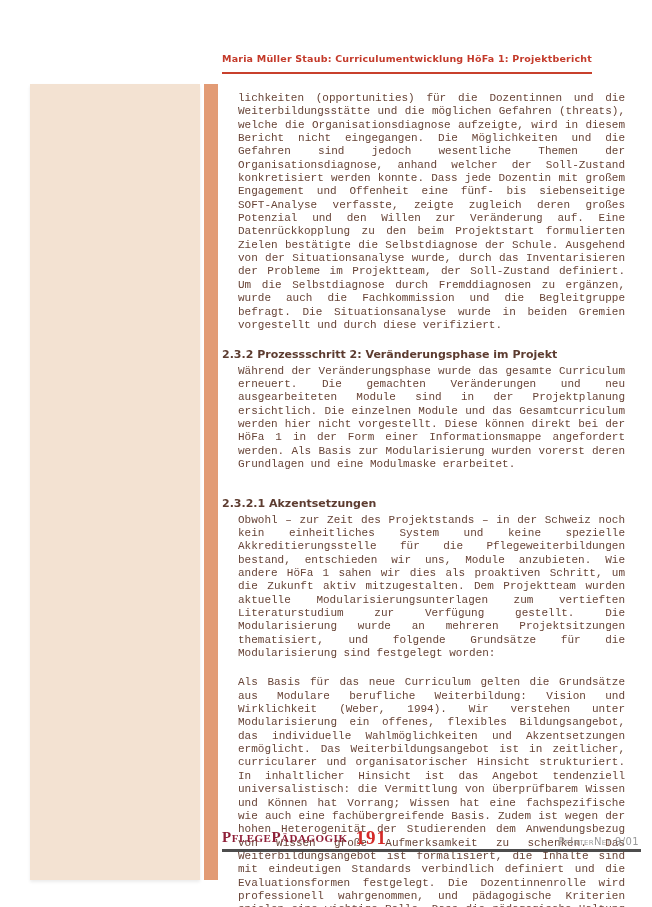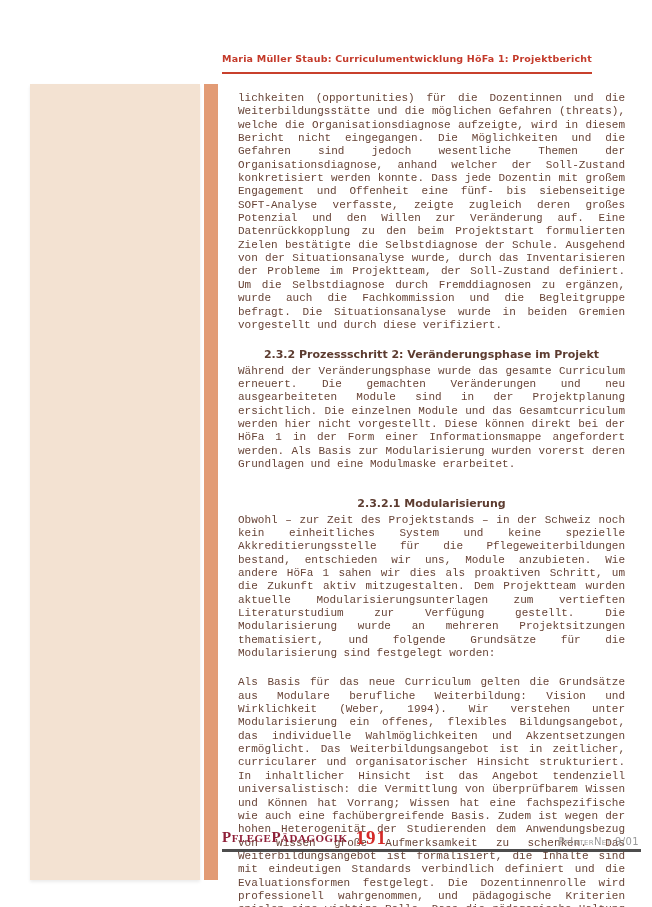--- a/index.html
+++ b/index.html
@@ -30,21 +30,21 @@
   
   .text-col{
     position:absolute;left:222px;top:76px;width:419px;
     color:#684437;font-size:11px;line-height:13.35px;
     text-align:justify;
   }
   .para{margin:16px;font-family:Liberation Mono, monospace;}
   .para + .para{margin-top:0;}
   .sect-heading{
     margin:13px 0 2px 0;font-weight:bold;color:#5d3c30;
-    text-align:center;
+    text-align:left;
   }
   .sect-heading.big-gap{margin-top:26px;}
   .after-heading{margin-top:3px;}
   
   .footer{
     position:absolute;left:222px;top:826px;width:419px;height:30px;
   }
   .footer-rule{
     position:absolute;left:0;right:0;top:23px;height:3px;background:#4d4d4d;
   }
@@ -72,21 +72,21 @@
 <div class="side-bar"></div>
 
 <div class="running-head">
   <span class="rh-inner">Maria Müller Staub: Curriculumentwicklung HöFa 1: Projektbericht</span>
 </div>
 
 <div class="text-col">
   <p class="para">lichkeiten (opportunities) für die Dozentinnen und die Weiterbildungsstätte und die möglichen Gefahren (threats), welche die Organisationsdiagnose aufzeigte, wird in diesem Bericht nicht eingegangen. Die Möglichkeiten und die Gefahren sind jedoch wesentliche Themen der Organisationsdiagnose, anhand welcher der Soll-Zustand konkretisiert werden konnte. Dass jede Dozentin mit großem Engagement und Offenheit eine fünf- bis siebenseitige SOFT-Analyse verfasste, zeigte zugleich deren großes Potenzial und den Willen zur Veränderung auf. Eine Datenrückkopplung zu den beim Projektstart formulierten Zielen bestätigte die Selbstdiagnose der Schule. Ausgehend von der Situationsanalyse wurde, durch das Inventarisieren der Probleme im Projektteam, der Soll-Zustand definiert. Um die Selbstdiagnose durch Fremddiagnosen zu ergänzen, wurde auch die Fachkommission und die Begleitgruppe befragt. Die Situationsanalyse wurde in beiden Gremien vorgestellt und durch diese verifiziert.</p>
   <p class="sect-heading">2.3.2 Prozessschritt 2: Veränderungsphase im Projekt</p>
   <p class="para after-heading">Während der Veränderungsphase wurde das gesamte Curriculum erneuert. Die gemachten Veränderungen und neu ausgearbeiteten Module sind in der Projektplanung ersichtlich. Die einzelnen Module und das Gesamtcurriculum werden hier nicht vorgestellt. Diese können direkt bei der HöFa 1 in der Form einer Informationsmappe angefordert werden. Als Basis zur Modularisierung wurden vorerst deren Grundlagen und eine Modulmaske erarbeitet.</p>
-  <p class="sect-heading big-gap">2.3.2.1 Modularisierung</p>
+  <p class="sect-heading big-gap">2.3.2.1 Akzentsetzungen</p>
   <p class="para after-heading">Obwohl – zur Zeit des Projektstands – in der Schweiz noch kein einheitliches System und keine spezielle Akkreditierungsstelle für die Pflegeweiterbildungen bestand, entschieden wir uns, Module anzubieten. Wie andere HöFa 1 sahen wir dies als proaktiven Schritt, um die Zukunft aktiv mitzugestalten. Dem Projektteam wurden aktuelle Modularisierungsunterlagen zum vertieften Literaturstudium zur Verfügung gestellt. Die Modularisierung wurde an mehreren Projektsitzungen thematisiert, und folgende Grundsätze für die Modularisierung sind festgelegt worden:</p>
   <p class="para">Als Basis für das neue Curriculum gelten die Grundsätze aus Modulare berufliche Weiterbildung: Vision und Wirklichkeit (Weber, 1994). Wir verstehen unter Modularisierung ein offenes, flexibles Bildungsangebot, das individuelle Wahlmöglichkeiten und Akzentsetzungen ermöglicht. Das Weiterbildungsangebot ist in zeitlicher, curricularer und organisatorischer Hinsicht strukturiert. In inhaltlicher Hinsicht ist das Angebot tendenziell universalistisch: die Vermittlung von überprüfbarem Wissen und Können hat Vorrang; Wissen hat eine fachspezifische wie auch eine fachübergreifende Basis. Zudem ist wegen der hohen Heterogenität der Studierenden dem Anwendungsbezug von Wissen große Aufmerksamkeit zu schenken. Das Weiterbildungsangebot ist formalisiert, die Inhalte sind mit eindeutigen Standards verbindlich definiert und die Evaluationsformen festgelegt. Die Dozentinnenrolle wird professionell wahrgenommen, und pädagogische Kriterien spielen eine wichtige Rolle. Dass die pädagogische Haltung als innerer Kompass richtungsweisend sein muss, wird als sehr wichtig betrachtet. Der „curricularen Philosophie“ kommt eine integrierende Funktion zu. Die Beratung von Studierenden soll institutionalisiert sein (Weber, 1994). Es ist wichtig, dass Lernen als Prozess gestaltet wird, und dementsprechend soll die Modulstruktur aufgebaut sein. Schlüsselqualifikationen zu fördern, ist ein allgemeines Anliegen der Modularisierung. Das Prinzip des lebenslangen Lernens soll individuell umgesetzt werden können. Vorhandene Ressourcen der Studierenden werden eingeschätzt, gefördert und genutzt. Die Auseinandersetzung mit dem eigenen Lernen findet statt, und das Leistungspotenzial der Studierenden wird eingeschätzt und unterstützt. Die Stufenmodularisierung gewährleistet die aktive Thematisierung der Gruppenprozesse (konstante Gruppen, Pflegebesprechungen/Fallberatung). Zugleich wird ein spiralförmiger</p>
 </div>
 
 <div class="footer">
   <div class="journal-mark">
     <span>PflegePädagogik</span><span class="page-number">191</span>
   </div>
   <div class="issue-label">PrInterNet 9/01</div>
   <div class="footer-rule"></div>

